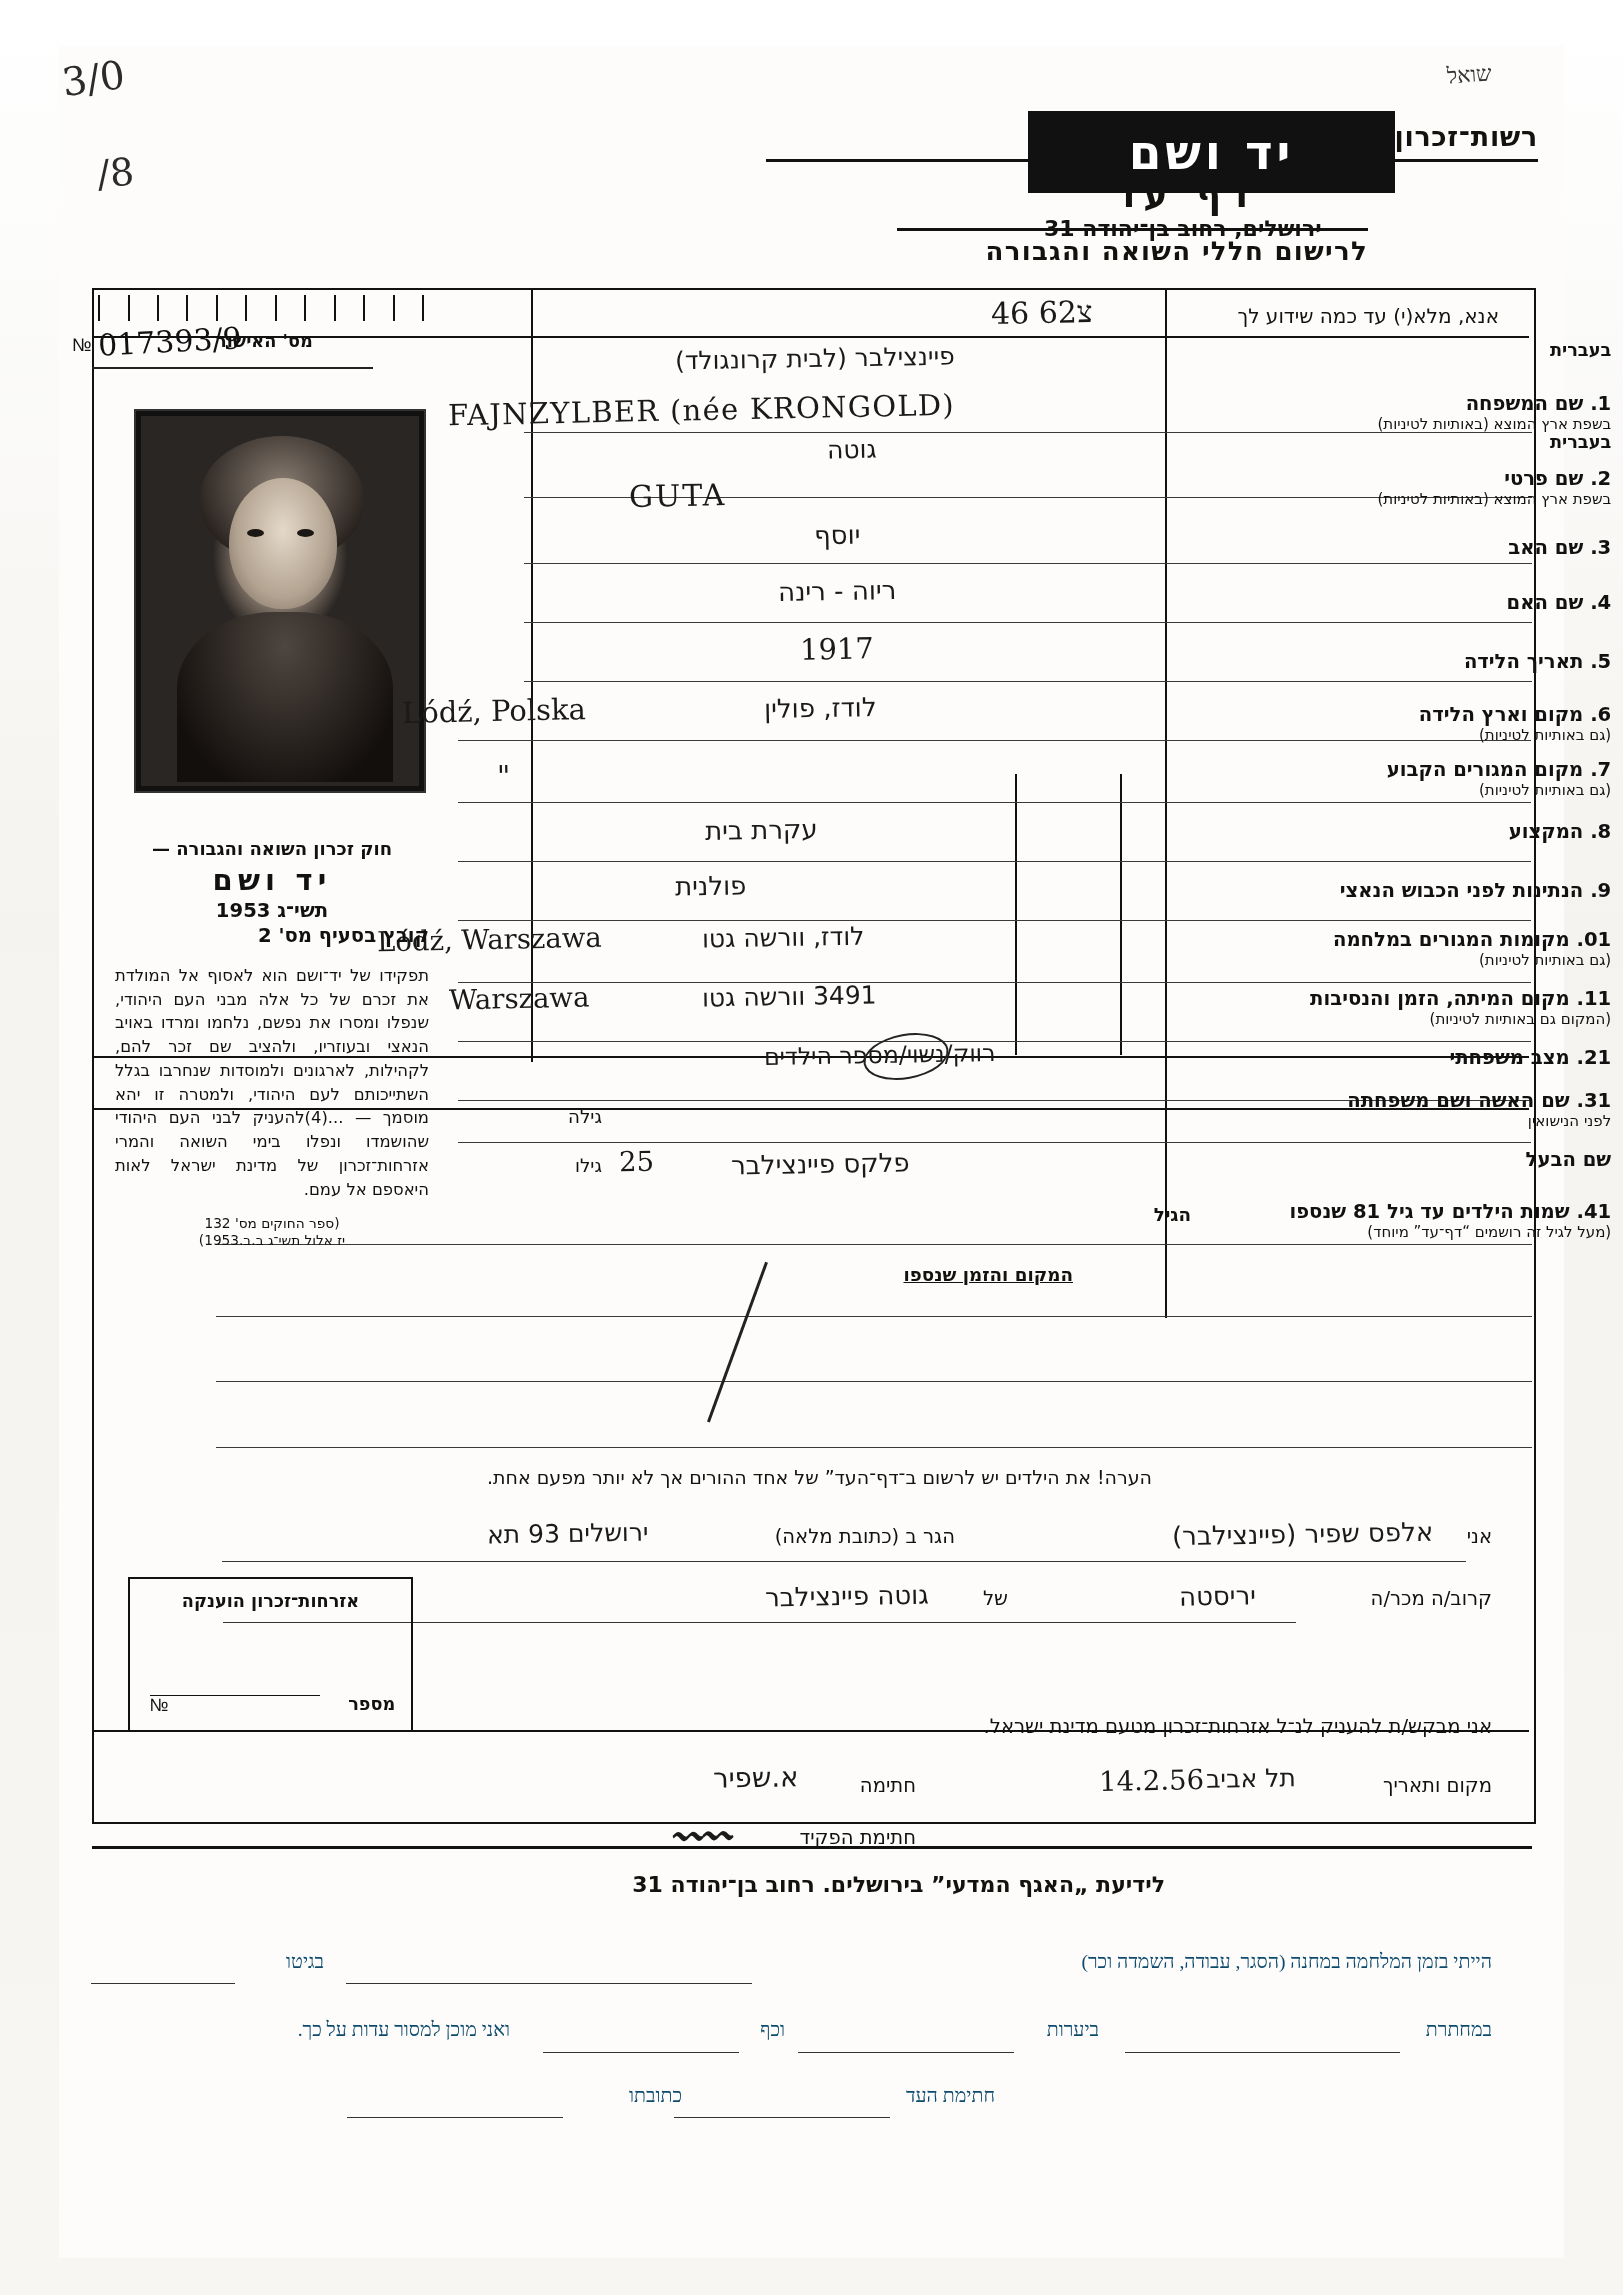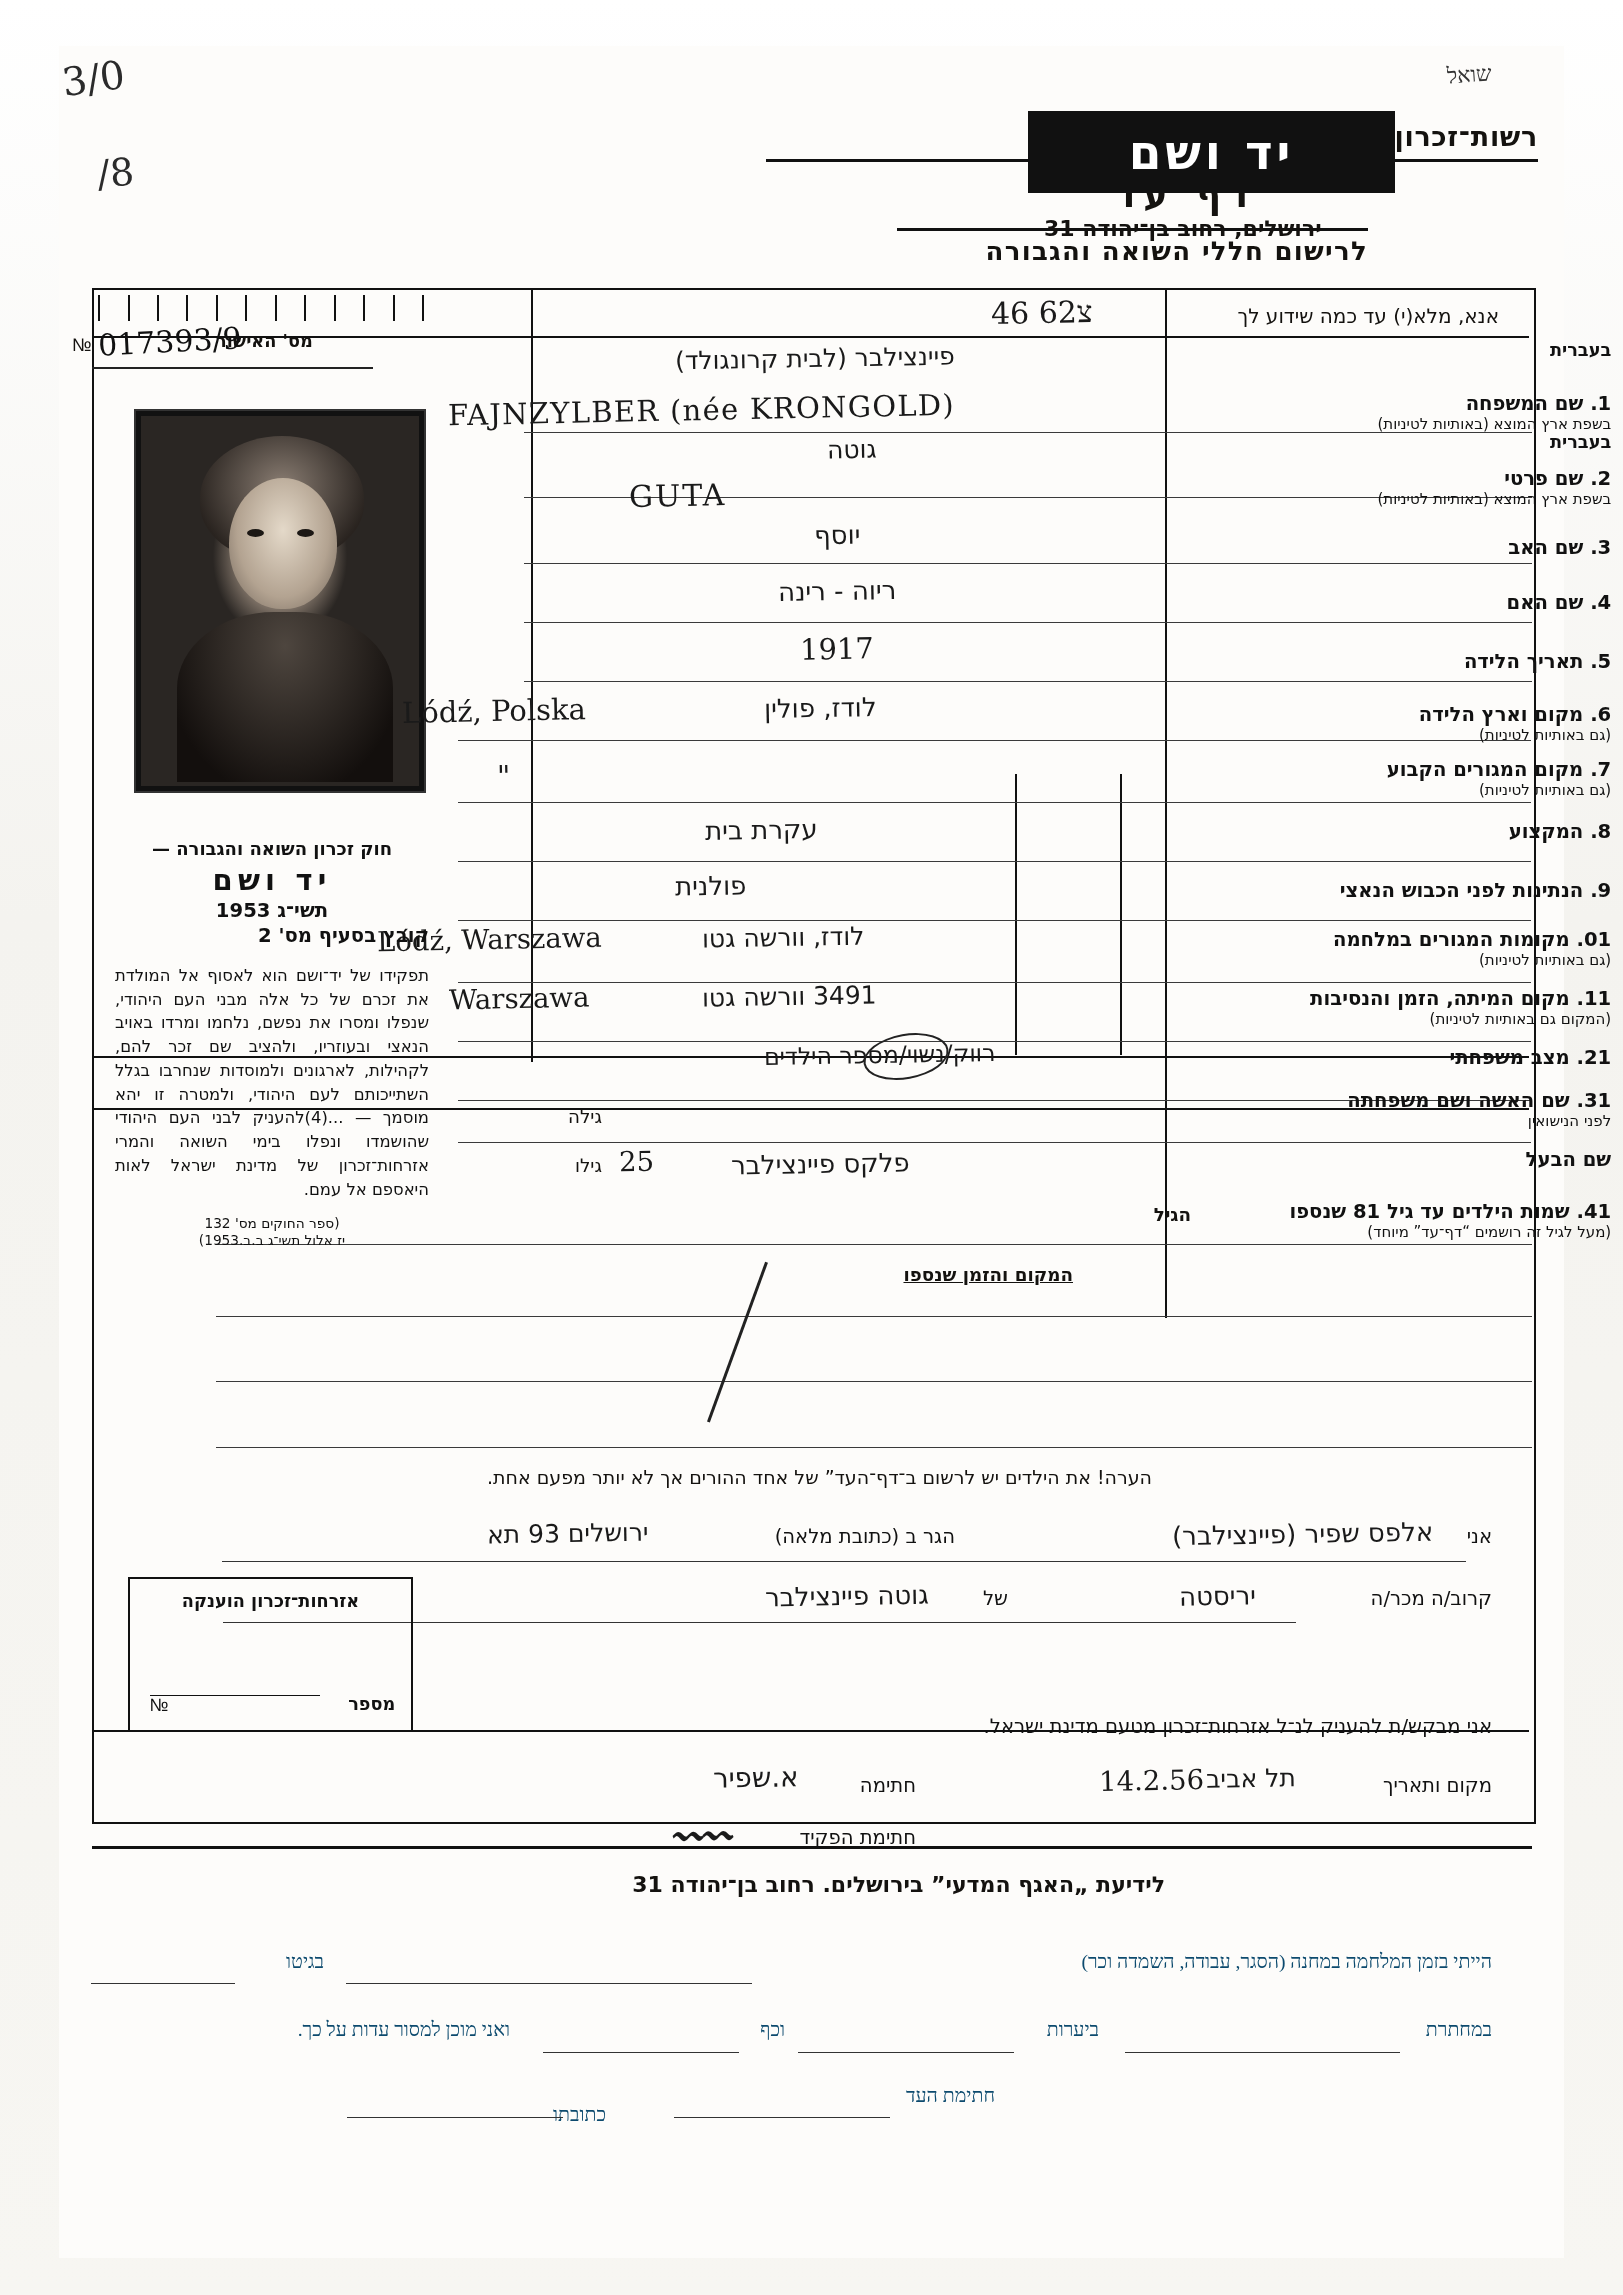--- a/index.html
+++ b/index.html
@@ -453,17 +453,17 @@
   <div class="bt-txt" style="right:131px;top:2019px;">במחתרת</div>
   <div class="dline" style="right:223px;top:2052px;width:275px;"></div>
   <div class="bt-txt" style="right:524px;top:2019px;">ביערות</div>
   <div class="dline" style="right:609px;top:2052px;width:216px;"></div>
   <div class="bt-txt" style="right:838px;top:2019px;">וכף</div>
   <div class="dline" style="right:884px;top:2052px;width:196px;"></div>
   <div class="bt-txt" style="right:1113px;top:2019px;">ואני מוכן למסור עדות על כך.</div>
 
   <div class="bt-txt" style="right:628px;top:2085px;">חתימת העד</div>
   <div class="dline" style="right:733px;top:2117px;width:216px;"></div>
-  <div class="bt-txt" style="right:1017px;top:2085px;margin-top:19px;">כתובתו</div>
+  <div class="bt-txt" style="right:941px;top:2085px;">כתובתו</div>
   <div class="dline" style="right:1060px;top:2117px;width:216px;"></div>
 
 </div>
 
 
 </body></html>

